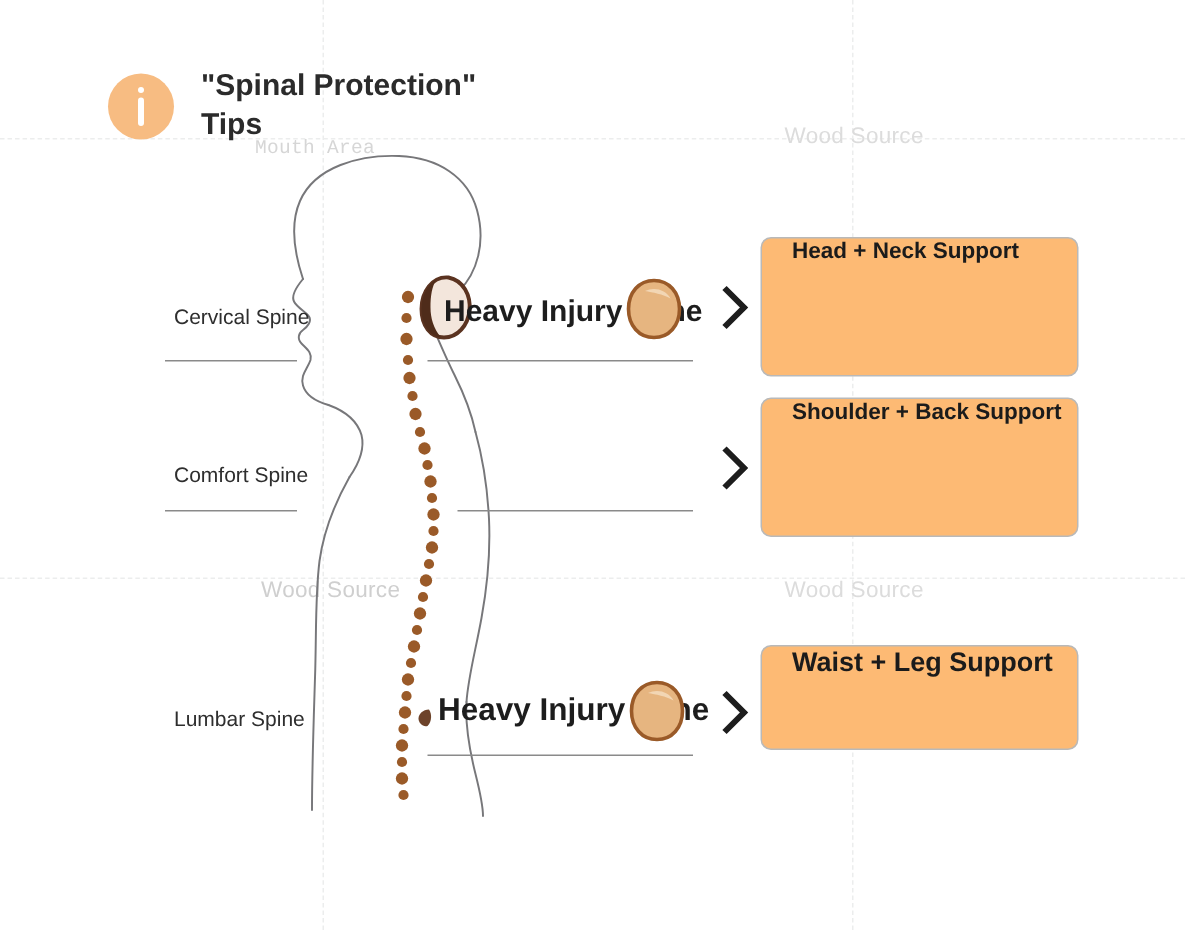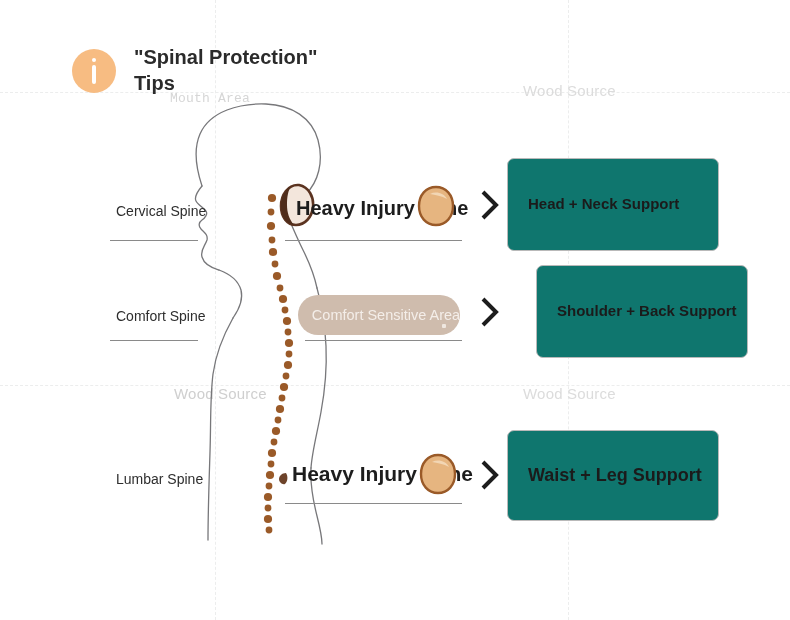--- a/index.html
+++ b/index.html
@@ -83,22 +83,22 @@
     padding-left:14px;
   }
   #comfort-pill .spk{
     position:absolute;right:14px;bottom:7px;width:4px;height:4px;
     background:#efe7e0;border-radius:1px;
   }
 
   
   .card{
     position:absolute;
-    border:1px solid #b9b9b9;border-radius:7px;background:#0f766e;
-    display:flex;align-items:center;
+    border:1px solid #b9b9b9;border-radius:7px;background:#fdba74;
+    display:flex;align-items:flex-start;
     box-sizing:border-box;
   }
   .card .card-text{
     padding-left:20px;color:#1b1b1b;font-weight:bold;line-height:1.22;
   }
   .card-sm .card-text{font-size:15px;}
   .card-lg .card-text{font-size:18px;}
 
   .chev{position:absolute;width:26px;height:34px;}
 </style>
@@ -205,24 +205,20 @@
   <svg class="blob" style="left:279px;top:183px;width:36px;height:44px;" viewBox="0 0 36 44" xmlns="http://www.w3.org/2000/svg">
     <path d="M20,2 C30,4 35,14 34,24 C33,34 26,42 17,42 C8,42 2,34 2,23 C2,12 9,1 20,2 Z" fill="#f3e6dc" stroke="#5b3320" stroke-width="2.6"></path>
     <path d="M12,3 C6,7 2,14 2,23 C2,33 7,41 15,42 C10,36 8,29 8,22 C8,14 9,8 12,3 Z" fill="#4f2c1a"></path>
   </svg>
   <div class="zone-label zone-cervical" style="left:296px;top:197px;">Heavy Injury Zone</div>
   <svg class="blob" style="left:417px;top:185px;width:38px;height:42px;" viewBox="0 0 38 42" xmlns="http://www.w3.org/2000/svg">
     <path d="M19,2 C29,2 36,10 36,21 C36,32 29,40 19,40 C9,40 2,32 2,21 C2,10 9,2 19,2 Z" fill="#e6b580" stroke="#9a5a28" stroke-width="2.4"></path>
     <path d="M13,9 C19,6 27,8 30,14 C25,11 18,10 13,9 Z" fill="#f2d6b4"></path>
   </svg>
 
-  <div id="comfort-pill">
-    <span class="txt">Comfort Sensitive Area</span>
-    <span class="spk"></span>
-  </div>
 
   <svg class="blob" style="left:278px;top:472px;width:12px;height:14px;" viewBox="0 0 12 14" xmlns="http://www.w3.org/2000/svg">
     <path d="M8,1 C10,4 10,9 7,12 C4,13 1,10 1,7 C1,4 4,1 8,1 Z" fill="#6d432a"></path>
   </svg>
   <div class="zone-label zone-lumbar" style="left:292px;top:462px;">Heavy Injury Zone</div>
   <svg class="blob" style="left:419px;top:453px;width:38px;height:42px;" viewBox="0 0 38 42" xmlns="http://www.w3.org/2000/svg">
     <path d="M19,2 C29,2 36,10 36,21 C36,32 29,40 19,40 C9,40 2,32 2,21 C2,10 9,2 19,2 Z" fill="#e6b580" stroke="#9a5a28" stroke-width="2.4"></path>
     <path d="M13,9 C19,6 27,8 30,14 C25,11 18,10 13,9 Z" fill="#f2d6b4"></path>
   </svg>
 
@@ -235,21 +231,21 @@
       </svg>
       <svg class="chev" viewBox="0 0 26 34" style="left: 477px; top: 458px;">
         <path d="M6,4 L19,17 L6,30" fill="none" stroke="#1d1d1d" stroke-width="4" stroke-linecap="butt" stroke-linejoin="miter"></path>
       </svg>
     </div>
 
   <div id="card-layer">
       <div class="card card-sm" style="left: 507px; top: 158px; width: 212px; height: 93px;">
         <div class="card-text">Head + Neck Support</div>
       </div>
-      <div class="card card-sm" style="left: 536px; top: 265px; width: 212px; height: 93px;">
+      <div class="card card-sm" style="left: 507px; top: 265px; width: 212px; height: 93px;">
         <div class="card-text">Shoulder + Back Support</div>
       </div>
-      <div class="card card-lg" style="left: 507px; top: 430px; width: 212px; height: 91px;">
+      <div class="card card-lg" style="left: 507px; top: 430px; width: 212px; height: 70px;">
         <div class="card-text">Waist + Leg Support</div>
       </div>
     </div>
 
 </div>
 
 </body></html>

